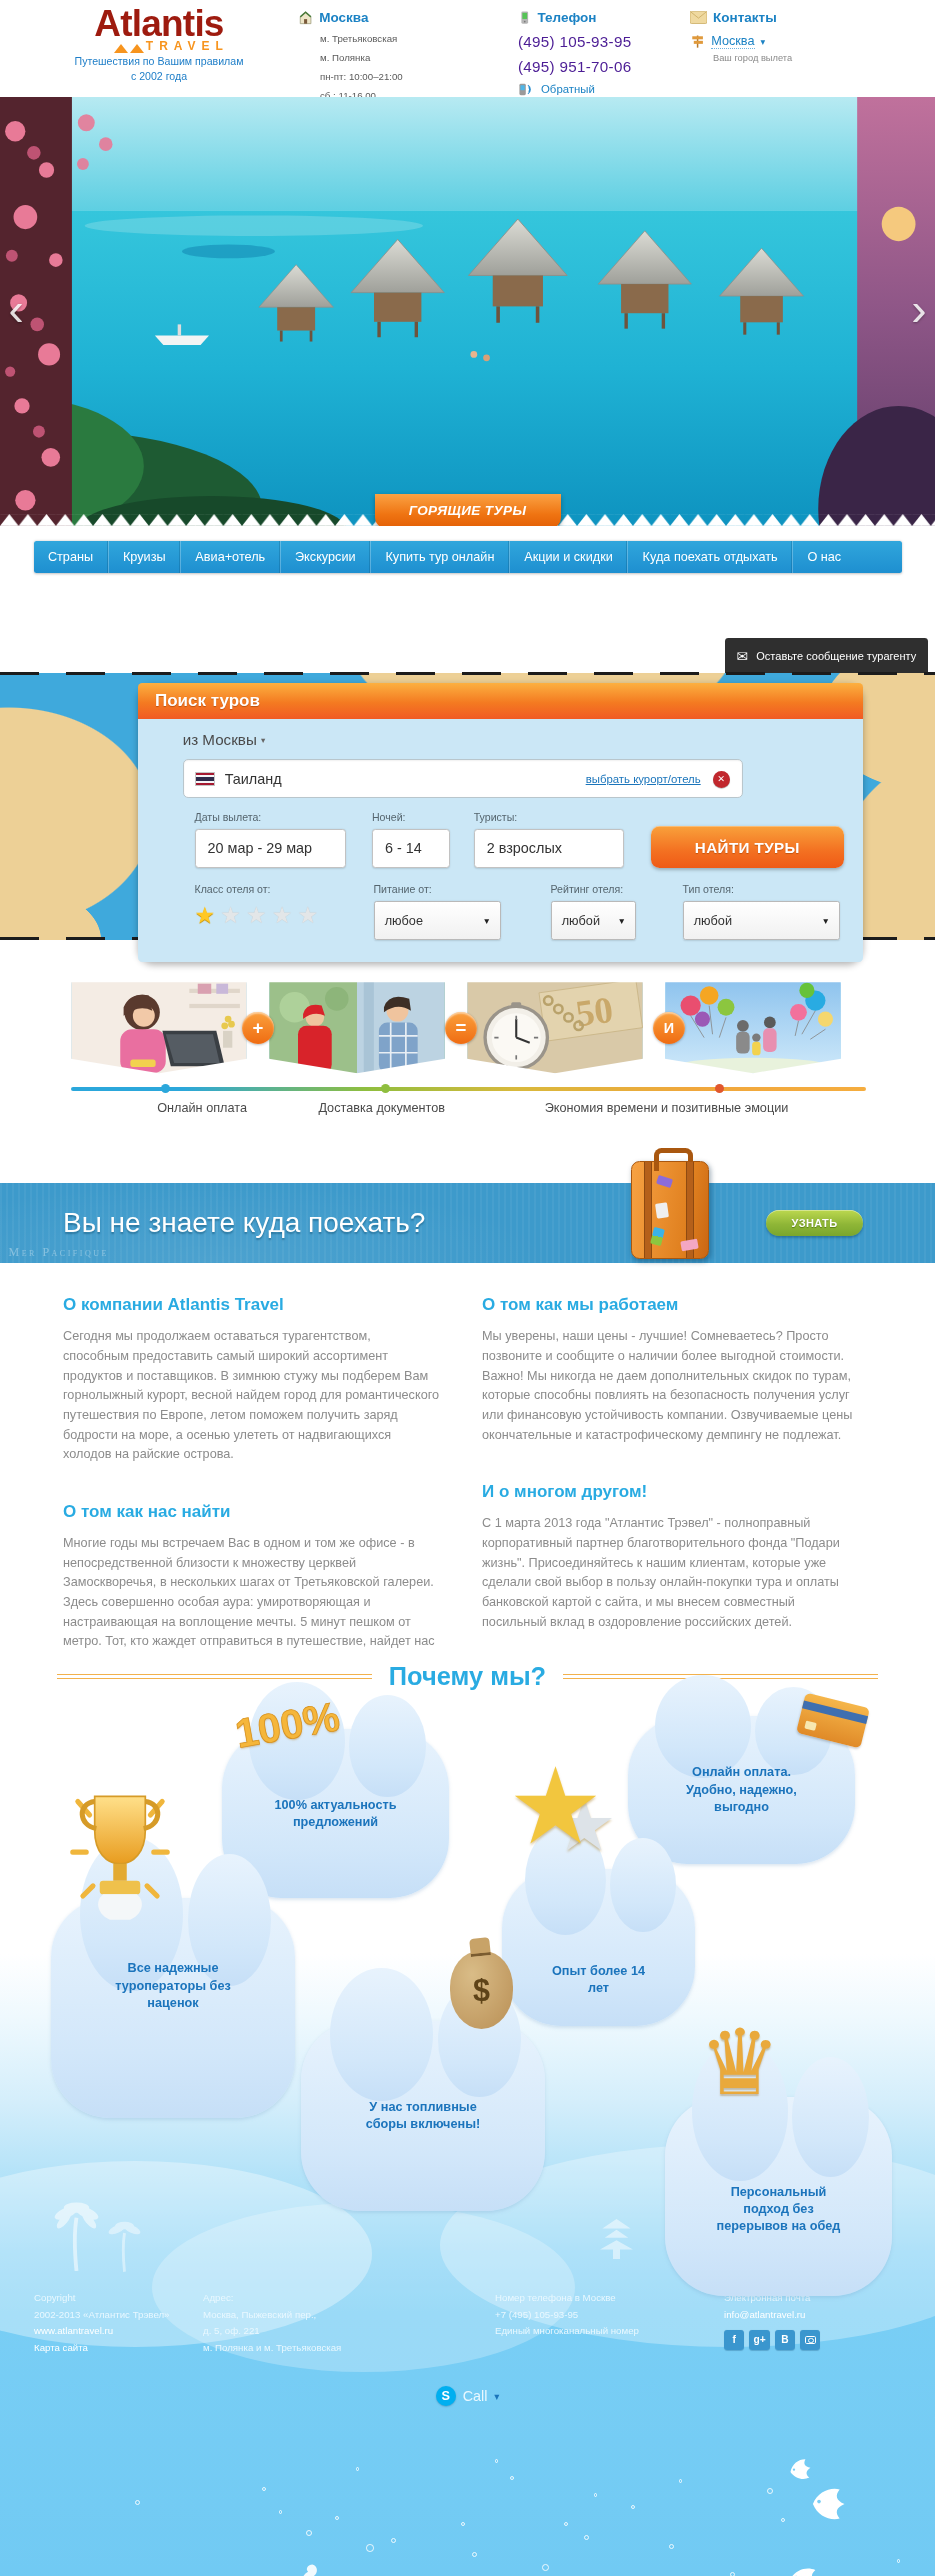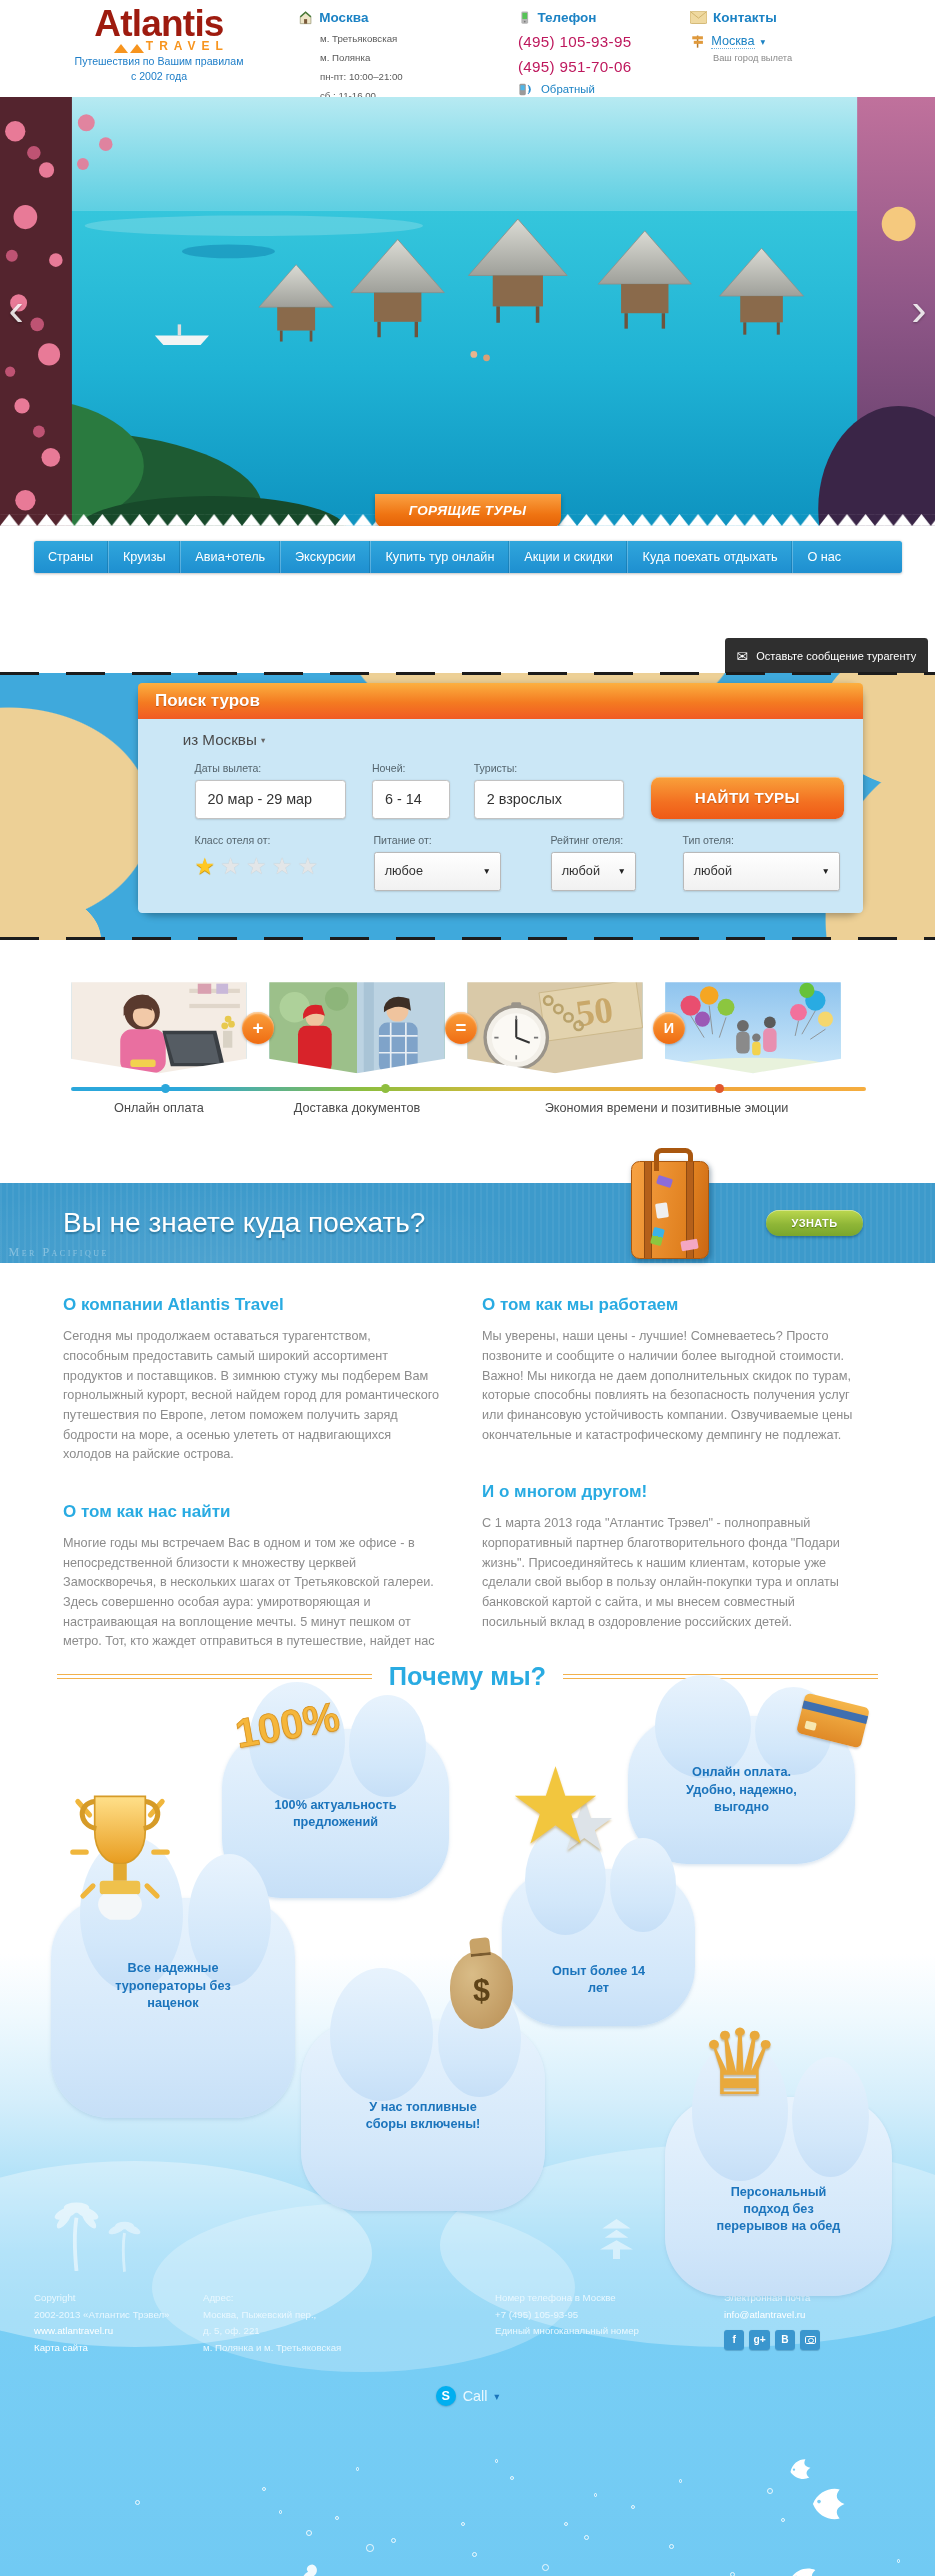--- a/index.html
+++ b/index.html
@@ -8,21 +8,21 @@
 .site-header{position:relative;height:97px;background:#fff}
 .logo{position:absolute;left:47px;top:5.1px;width:224px;text-align:center;cursor:pointer}
 .logo-title{font-size:37px;font-weight:800;color:#9E1B0F;letter-spacing:-0.8px;line-height:1}
 .logo-sub{color:#F7941E;font-weight:bold;font-size:12px;letter-spacing:6px;margin-top:-3.4px;padding-left:25.4px;display:flex;align-items:flex-end;justify-content:center;gap:1.7px}
 .tri{display:inline-block;width:0;height:0;border-left:7.6px solid transparent;border-right:7.6px solid transparent;border-bottom:9.3px solid #F7941E}
 .logo-tag{color:#1E7EC8;font-size:10.6px;margin-top:2.5px}
 .hcol-head{display:flex;align-items:center;gap:6px;color:#1B82C4;font-size:13.5px;font-weight:bold}
 .office-col{position:absolute;left:298px;top:10.2px}
 .office-lines{padding-left:22px;margin-top:5.1px;font-size:9.7px;color:#5a5a5a;line-height:1.95}
 .phone-col{position:absolute;left:518px;top:10.2px}
-.phone-num{font-size:15.2px;color:#be185d;margin-top:7.6px;letter-spacing:0.3px}
+.phone-num{font-size:15.2px;color:#4c1d95;margin-top:7.6px;letter-spacing:0.3px}
 .callback{display:flex;align-items:flex-start;gap:6px;margin-top:6.8px;cursor:pointer}
 .callback-text{color:#1B82C4;font-size:11.4px;border-bottom:0.8px dotted #1B82C4;width:61px;line-height:1.5}
 .contacts-col{position:absolute;left:690px;top:10.2px}
 .city-select{display:flex;align-items:center;gap:6px;margin-top:8.5px;cursor:pointer}
 .city-select .cname{color:#1B82C4;font-size:12.7px;border-bottom:0.8px dotted #6db3e0}
 .city-select .arr{color:#1B82C4;font-size:9.3px}
 .city-hint{padding-left:23px;margin-top:4.2px;font-size:9.3px;color:#8a8a8a}
 
 .slider{position:relative;height:429px;overflow:hidden}
 .scene{display:block;width:935px;height:429px}
@@ -74,21 +74,21 @@
 .feat-row{position:relative;display:flex;margin:42px 0 0 71px;width:795px}
 .fcard{width:176px;height:91px;clip-path:polygon(0 0,100% 0,100% 84%,50% 100%,0 84%);filter:drop-shadow(0 0 1.7px rgba(120,200,240,.9))}
 .fcard+.fcard{margin-left:22px}
 .fcard svg{display:block;width:176px;height:91px}
 .connector{position:absolute;top:50%;transform:translateY(-50%);width:32px;height:32px;border-radius:50%;background:linear-gradient(180deg,#FBA03C,#EF6C12);color:#fff;font-weight:bold;font-size:18.6px;display:flex;align-items:center;justify-content:center;z-index:2;box-shadow:0 0.8px 2.5px rgba(0,0,0,.3),inset 0 1.7px 1.7px rgba(255,255,255,.5)}
 .cn1{left:171px}.cn2{left:374px}.cn3{left:582px;font-size:14.4px}
 .grad-line{position:relative;margin:13.5px 0 0 71px;width:795px;height:4.2px;border-radius:2.5px;background:linear-gradient(90deg,#2BA7DB 0%,#2BA7DB 14%,#8FBE3F 37%,#D9B93C 56%,#F0A73C 78%,#F5AD3F 100%)}
 .dot{position:absolute;top:-2.5px;width:9.3px;height:9.3px;border-radius:50%}
 .d1{left:90px;background:#2BA7DB}.d2{left:310px;background:#8FBE3F}.d3{left:644px;background:#E1572E}
 .caption-row{display:flex;margin:10.2px 0 0 71px;width:795px;font-size:12.7px;color:#4a4a4a}
-.cap1,.cap2{width:176px;text-align:center}
+.cap1,.cap2{width:176px;text-align:right}
 .cap-sp{width:22px}
 .cap3{flex:1;text-align:center}
 
 .banner{position:relative;height:80px;background-color:#3D9ACB;background-image:repeating-linear-gradient(90deg,rgba(255,255,255,.05) 0 1.7px,transparent 1.7px 6px),radial-gradient(ellipse 339px 76px at 212px 76px,rgba(255,255,255,.08),transparent)}
 .banner-q{position:absolute;left:63px;top:50%;transform:translateY(-50%);color:#fff;font-size:28px;text-shadow:0 1.7px 1.7px rgba(0,60,90,.4)}
 .map-label{position:absolute;left:8.5px;bottom:3.4px;color:#fff;opacity:.35;font-family:"Liberation Serif",serif;font-variant:small-caps;letter-spacing:2.5px;font-size:12px}
 .case{position:absolute;left:631px;top:-22px;width:78px;height:98px;background:linear-gradient(100deg,#F7A243,#E0801F 70%,#C96613);border:1.7px solid #A9570F;border-radius:8.5px;box-shadow:1.7px 2.5px 5.1px rgba(0,40,70,.35);z-index:2}
 .case::before{content:"";position:absolute;top:-14.4px;left:22px;width:29px;height:18.6px;border:5.1px solid #A9570F;border-bottom:none;border-radius:7.6px 7.6px 0 0}
 .strap{position:absolute;top:0;width:7.6px;height:100%;background:#B5601A;border-left:0.8px solid #8f4a10;border-right:0.8px solid #8f4a10}
 .s1{left:12px}.s2{left:54px}
@@ -351,20 +351,26 @@
 <section class="map-band">
   <div class="dash top"></div>
   <div class="dash bot"></div>
   <div class="search-card">
     <div class="search-head">Поиск туров</div>
     <div class="search-body">
       <div class="from-city">
         <span>из Москвы</span>
         <span class="arr">▾</span>
       </div>
+      <div class="dest-row">
+        <span class="flag"></span>
+        <span class="dest-text">Таиланд</span>
+        <span class="resort-link">выбрать курорт/отель</span>
+        <span class="clear-btn">✕</span>
+      </div>
       <div class="fields-row">
         <div class="fcol f-date">
           <span class="flabel">Даты вылета:</span>
           <div class="inputbox">20 мар - 29 мар</div>
         </div>
         <div class="fcol f-nights">
           <span class="flabel">Ночей:</span>
           <div class="inputbox">6 - 14</div>
         </div>
         <div class="fcol f-tour">

